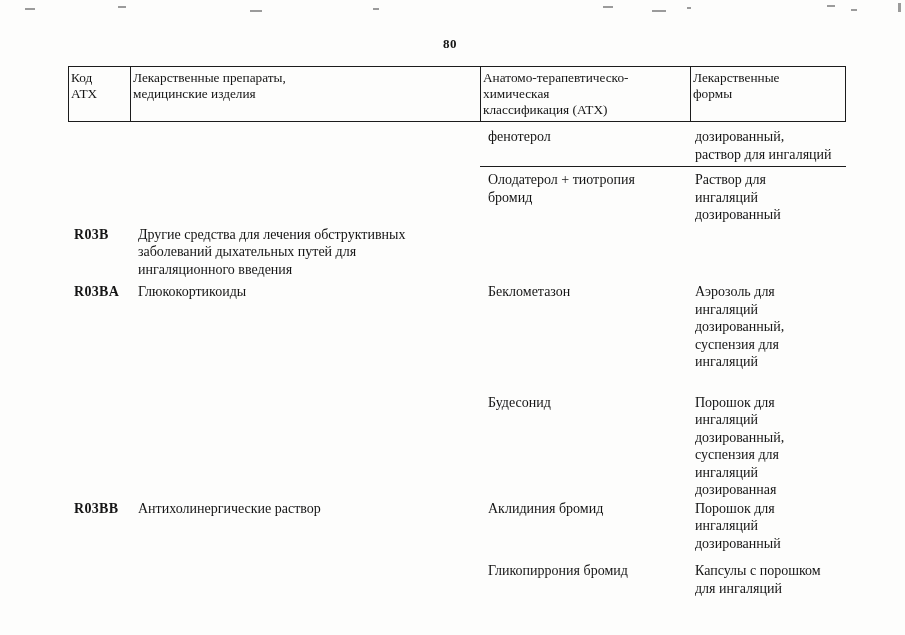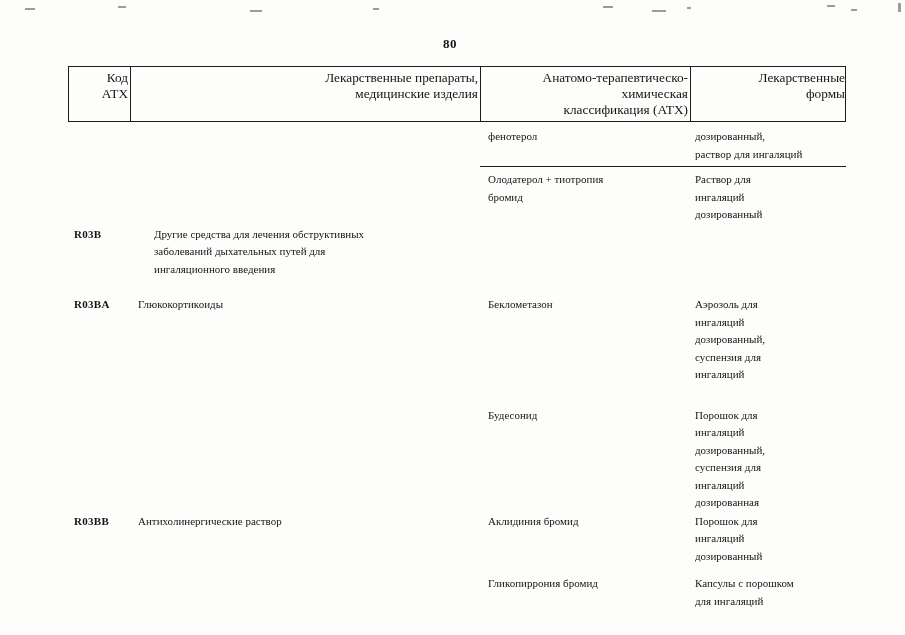--- a/index.html
+++ b/index.html
@@ -33,53 +33,53 @@
     width: 778px;
   }
   .thead {
     display: grid;
     grid-template-columns: 62px 350px 210px 156px;
     border: 1.3px solid #1c1c1c;
     background: #fdfdfc;
   }
   .th {
     border-right: 1.3px solid #1c1c1c;
-    text-align: right;
+    text-align: left;
     font-size: 13.3px;
     line-height: 16px;
     padding: 3px 2px;
     white-space: pre-line;
   }
   .th:last-child { border-right: none; }
 
   .tbody { padding-top: 6px; }
   .tr {
     display: grid;
     grid-template-columns: 62px 350px 210px 156px;
   }
   .td {
-    font-size: 11px;
+    font-size: 14px;
     line-height: 17.5px;
     white-space: pre-line;
     vertical-align: top;
   }
   .td.code { font-weight: 700; padding-left: 6px; letter-spacing: 0.3px; }
   .td.cls  { padding-left: 8px; padding-right: 8px; }
   .td.drug { padding-left: 8px; padding-right: 6px; }
   .td.form { padding-left: 5px; padding-right: 2px; }
 
   .row-sep {
     height: 1px;
     background: #1c1c1c;
     margin: 3px 0 4px 412px;
     width: 366px;
   }
 
   .tr.r2 { margin-bottom: 2px; }
-  .tr.r3 { margin-bottom: 18px; gap: 16px; }
+  .tr.r3 { margin-bottom: 5px; }
   .tr.r4 { margin-bottom: 23px; }
   .tr.r5 { margin-bottom: 1px; }
   .tr.r6 { margin-bottom: 10px; font-family: Liberation Serif, serif; }
 </style>
 </head>
 <body>
 
 <div class="page">
 
   <div class="art" style="left:25px;  top:8px;  width:10px; height:2px;"></div>

